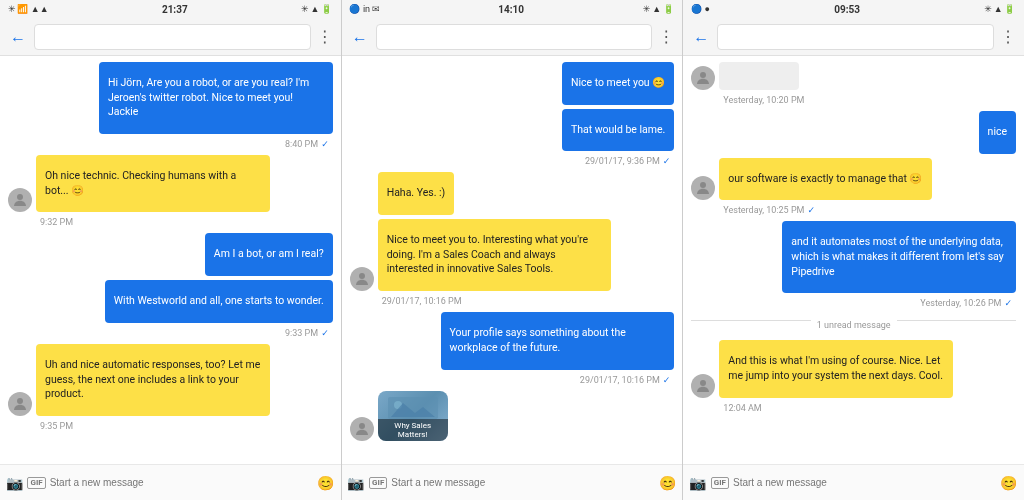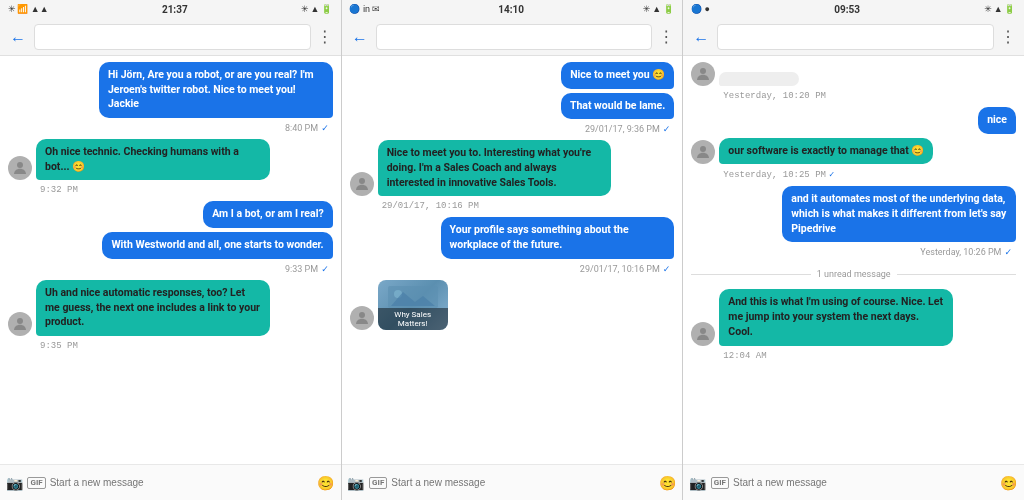--- a/index.html
+++ b/index.html
@@ -102,54 +102,52 @@
       display: flex;
       align-items: center;
       justify-content: center;
       font-size: 10px;
       color: #fff;
     }
     .avatar-placeholder { width: 24px; flex-shrink: 0; }
 
     .bubble {
       max-width: 72%;
-      padding: 6px 9px;
-      border-radius: 10px;
+      padding: 14px 9px;
+      border-radius: 4px;
       font-size: 10.5px;
       line-height: 1.4;
       position: relative;
-      font-weight: bold;
     }
     .bubble.sent {
       background: #1a73e8;
       color: #fff;
       border-bottom-right-radius: 4px;
     }
     .bubble.received {
-      background: #14b8a6;
+      background: #fde047;
       color: #222;
       border-bottom-left-radius: 4px;
     }
 
     .timestamp {
       font-size: 9px;
       color: #999;
       text-align: right;
       padding: 1px 4px 2px;
       display: flex;
       align-items: center;
       justify-content: flex-end;
       gap: 3px;
     }
-    .timestamp.left { justify-content: flex-start; padding-left: 32px; font-family: Liberation Mono, monospace; }
+    .timestamp.left { justify-content: flex-start; padding-left: 32px; }
     .checkmark { color: #1a73e8; font-size: 9px; }
 
     .unread-divider {
       display: flex;
-      align-items: center;
       gap: 6px;
       margin: 6px 0;
     }
     .unread-line {
       flex: 1;
       height: 1px;
       background: #ddd;
     }
     .unread-label {
       font-size: 9px;
@@ -325,20 +323,24 @@
           <div class="bubble sent">Nice to meet you 😊</div>
         </div>
         <div class="msg-row sent">
           <div class="bubble sent">That would be lame.</div>
         </div>
         <div class="timestamp ">
           <span>29/01/17, 9:36 PM</span>
           <span class="checkmark"> ✓</span>
         </div>
         <div class="msg-row received">
+          <div class="avatar-placeholder"></div>
+          <div class="bubble received">Haha. Yes. :)</div>
+        </div>
+        <div class="msg-row received">
           <div class="avatar">
             <svg viewBox="0 0 24 24" fill="#888">
               <circle cx="12" cy="8" r="4"></circle>
               <path d="M4 20c0-4 3.6-7 8-7s8 3 8 7"></path>
             </svg>
           </div>
           <div class="bubble received">Nice to meet you to. Interesting what you're doing. I'm a Sales Coach and always interested in innovative Sales Tools.</div>
         </div>
         <div class="timestamp left">
           <span>29/01/17, 10:16 PM</span>

